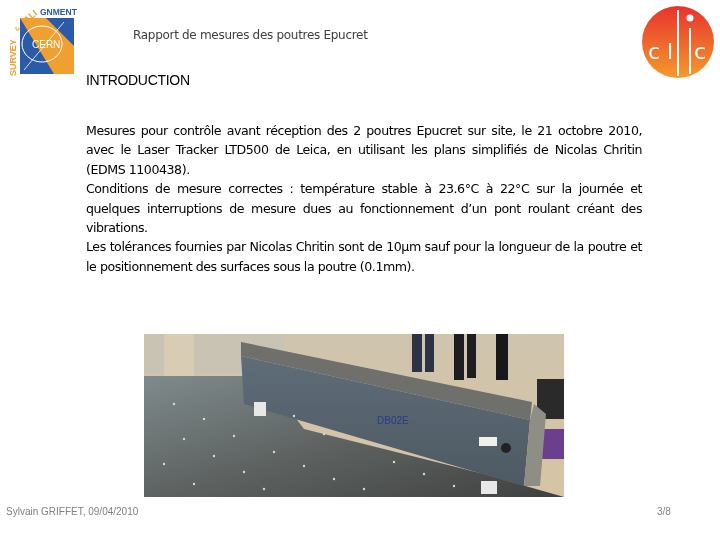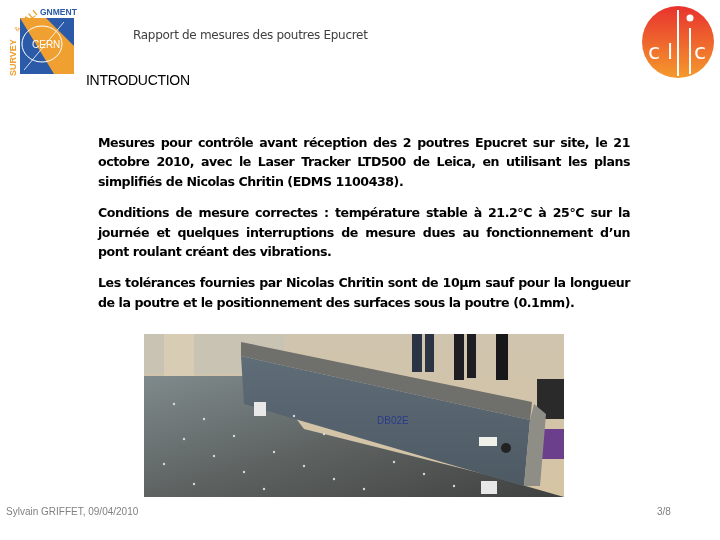--- a/index.html
+++ b/index.html
@@ -2,21 +2,21 @@
 <html><head>
   <meta charset="utf-8">
   <style>
     html, body { margin:0; padding:0; }
     body { width:720px; height:540px; background:#ffffff; position:relative; overflow:hidden; font-family:"Liberation Sans", sans-serif; }
     .logo-left { position:absolute; left:6px; top:4px; width:72px; height:76px; }
     .logo-right { position:absolute; left:640px; top:4px; width:76px; height:76px; }
     .header-title { position:absolute; left:133px; top:28px; font-size:12px; color:#404040; font-family:"DejaVu Sans", sans-serif; letter-spacing:-0.3px; }
     .section-title { position:absolute; left:86px; top:72px; font-size:14px; color:#000; font-family:Liberation Sans, sans-serif; letter-spacing:-0.3px; }
     .body-text { position:absolute; left:86px; top:121px; width:556px; font-size:12.6px; line-height:19.4px; color:#000; font-family:"DejaVu Sans", sans-serif; text-align:justify; letter-spacing:-0.45px; }
-    .body-text p { margin:12px;font-weight:bold; }
+    .body-text p { margin:0; }
     .photo { position:absolute; left:144px; top:334px; width:420px; height:163px; overflow:hidden; background:#0ea5e9; }
     .footer-left { position:absolute; left:6px; top:506px; font-size:10px; color:#808080; }
     .footer-right { position:absolute; left:657px; top:506px; font-size:10px; color:#808080; }
   </style>
 </head>
 <body>
 
 <div class="logo-left">
   <svg width="72" height="76" viewBox="0 0 72 76">
     <rect x="14" y="14" width="54" height="56" fill="#2b5aa8"></rect>
@@ -48,21 +48,21 @@
     <text x="8" y="55" font-size="22" fill="#ffffff" font-family="DejaVu Sans, sans-serif">c</text>
     <text x="27" y="55" font-size="22" fill="#ffffff" font-family="DejaVu Sans, sans-serif">l</text>
     <text x="54" y="55" font-size="22" fill="#ffffff" font-family="DejaVu Sans, sans-serif">c</text>
   </svg>
 </div>
 
 <div class="section-title">INTRODUCTION</div>
 
 <div class="body-text">
   <p>Mesures pour contrôle avant réception des 2 poutres Epucret sur site, le 21 octobre 2010, avec le Laser Tracker LTD500 de Leica, en utilisant les plans simplifiés de Nicolas Chritin (EDMS 1100438).</p>
-  <p>Conditions de mesure correctes : température stable à 21.2°C à 25°C sur la journée et quelques interruptions de mesure dues au fonctionnement d’un pont roulant créant des vibrations.</p>
+  <p>Conditions de mesure correctes : température stable à 23.6°C à 22°C sur la journée et quelques interruptions de mesure dues au fonctionnement d’un pont roulant créant des vibrations.</p>
   <p>Les tolérances fournies par Nicolas Chritin sont de 10µm sauf pour la longueur de la poutre et le positionnement des surfaces sous la poutre (0.1mm).</p>
 </div>
 
 <div class="photo">
   <svg width="420" height="163" viewBox="0 0 420 163">
     <defs>
       <linearGradient id="floor" x1="0" y1="0" x2="0" y2="1">
         <stop offset="0" stop-color="#cfc4ae"></stop>
         <stop offset="1" stop-color="#d6c4a4"></stop>
       </linearGradient>

